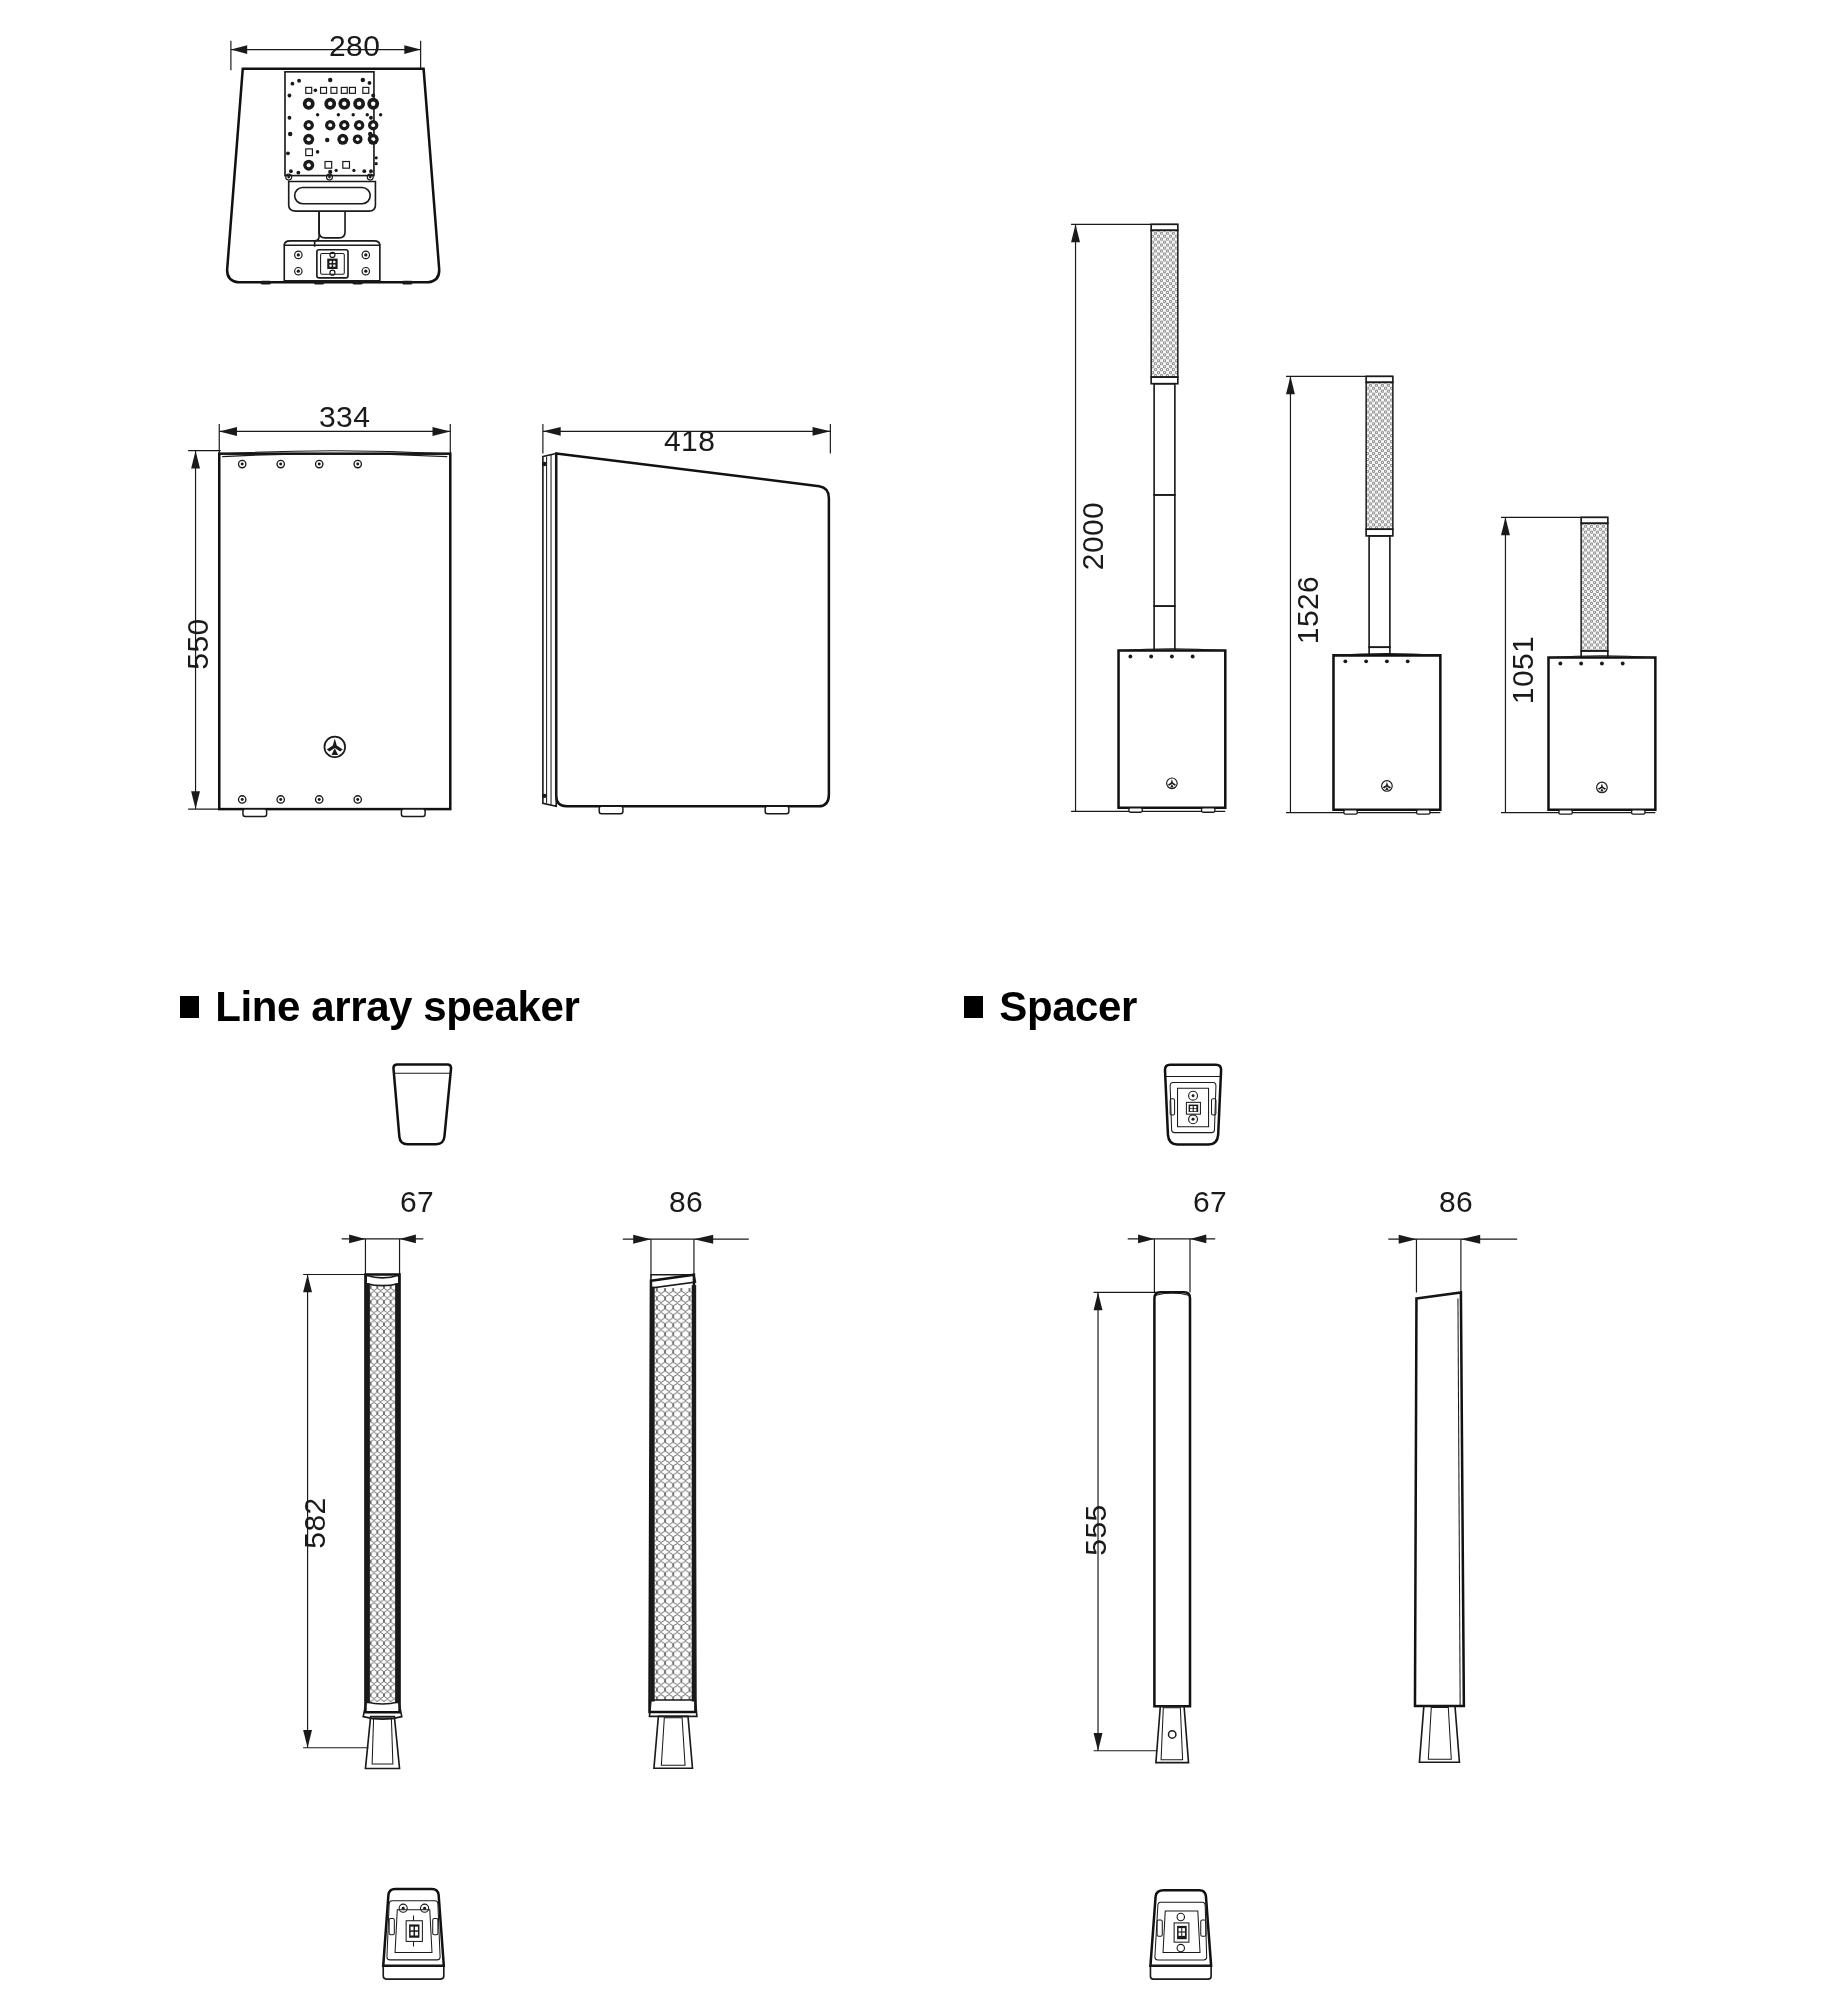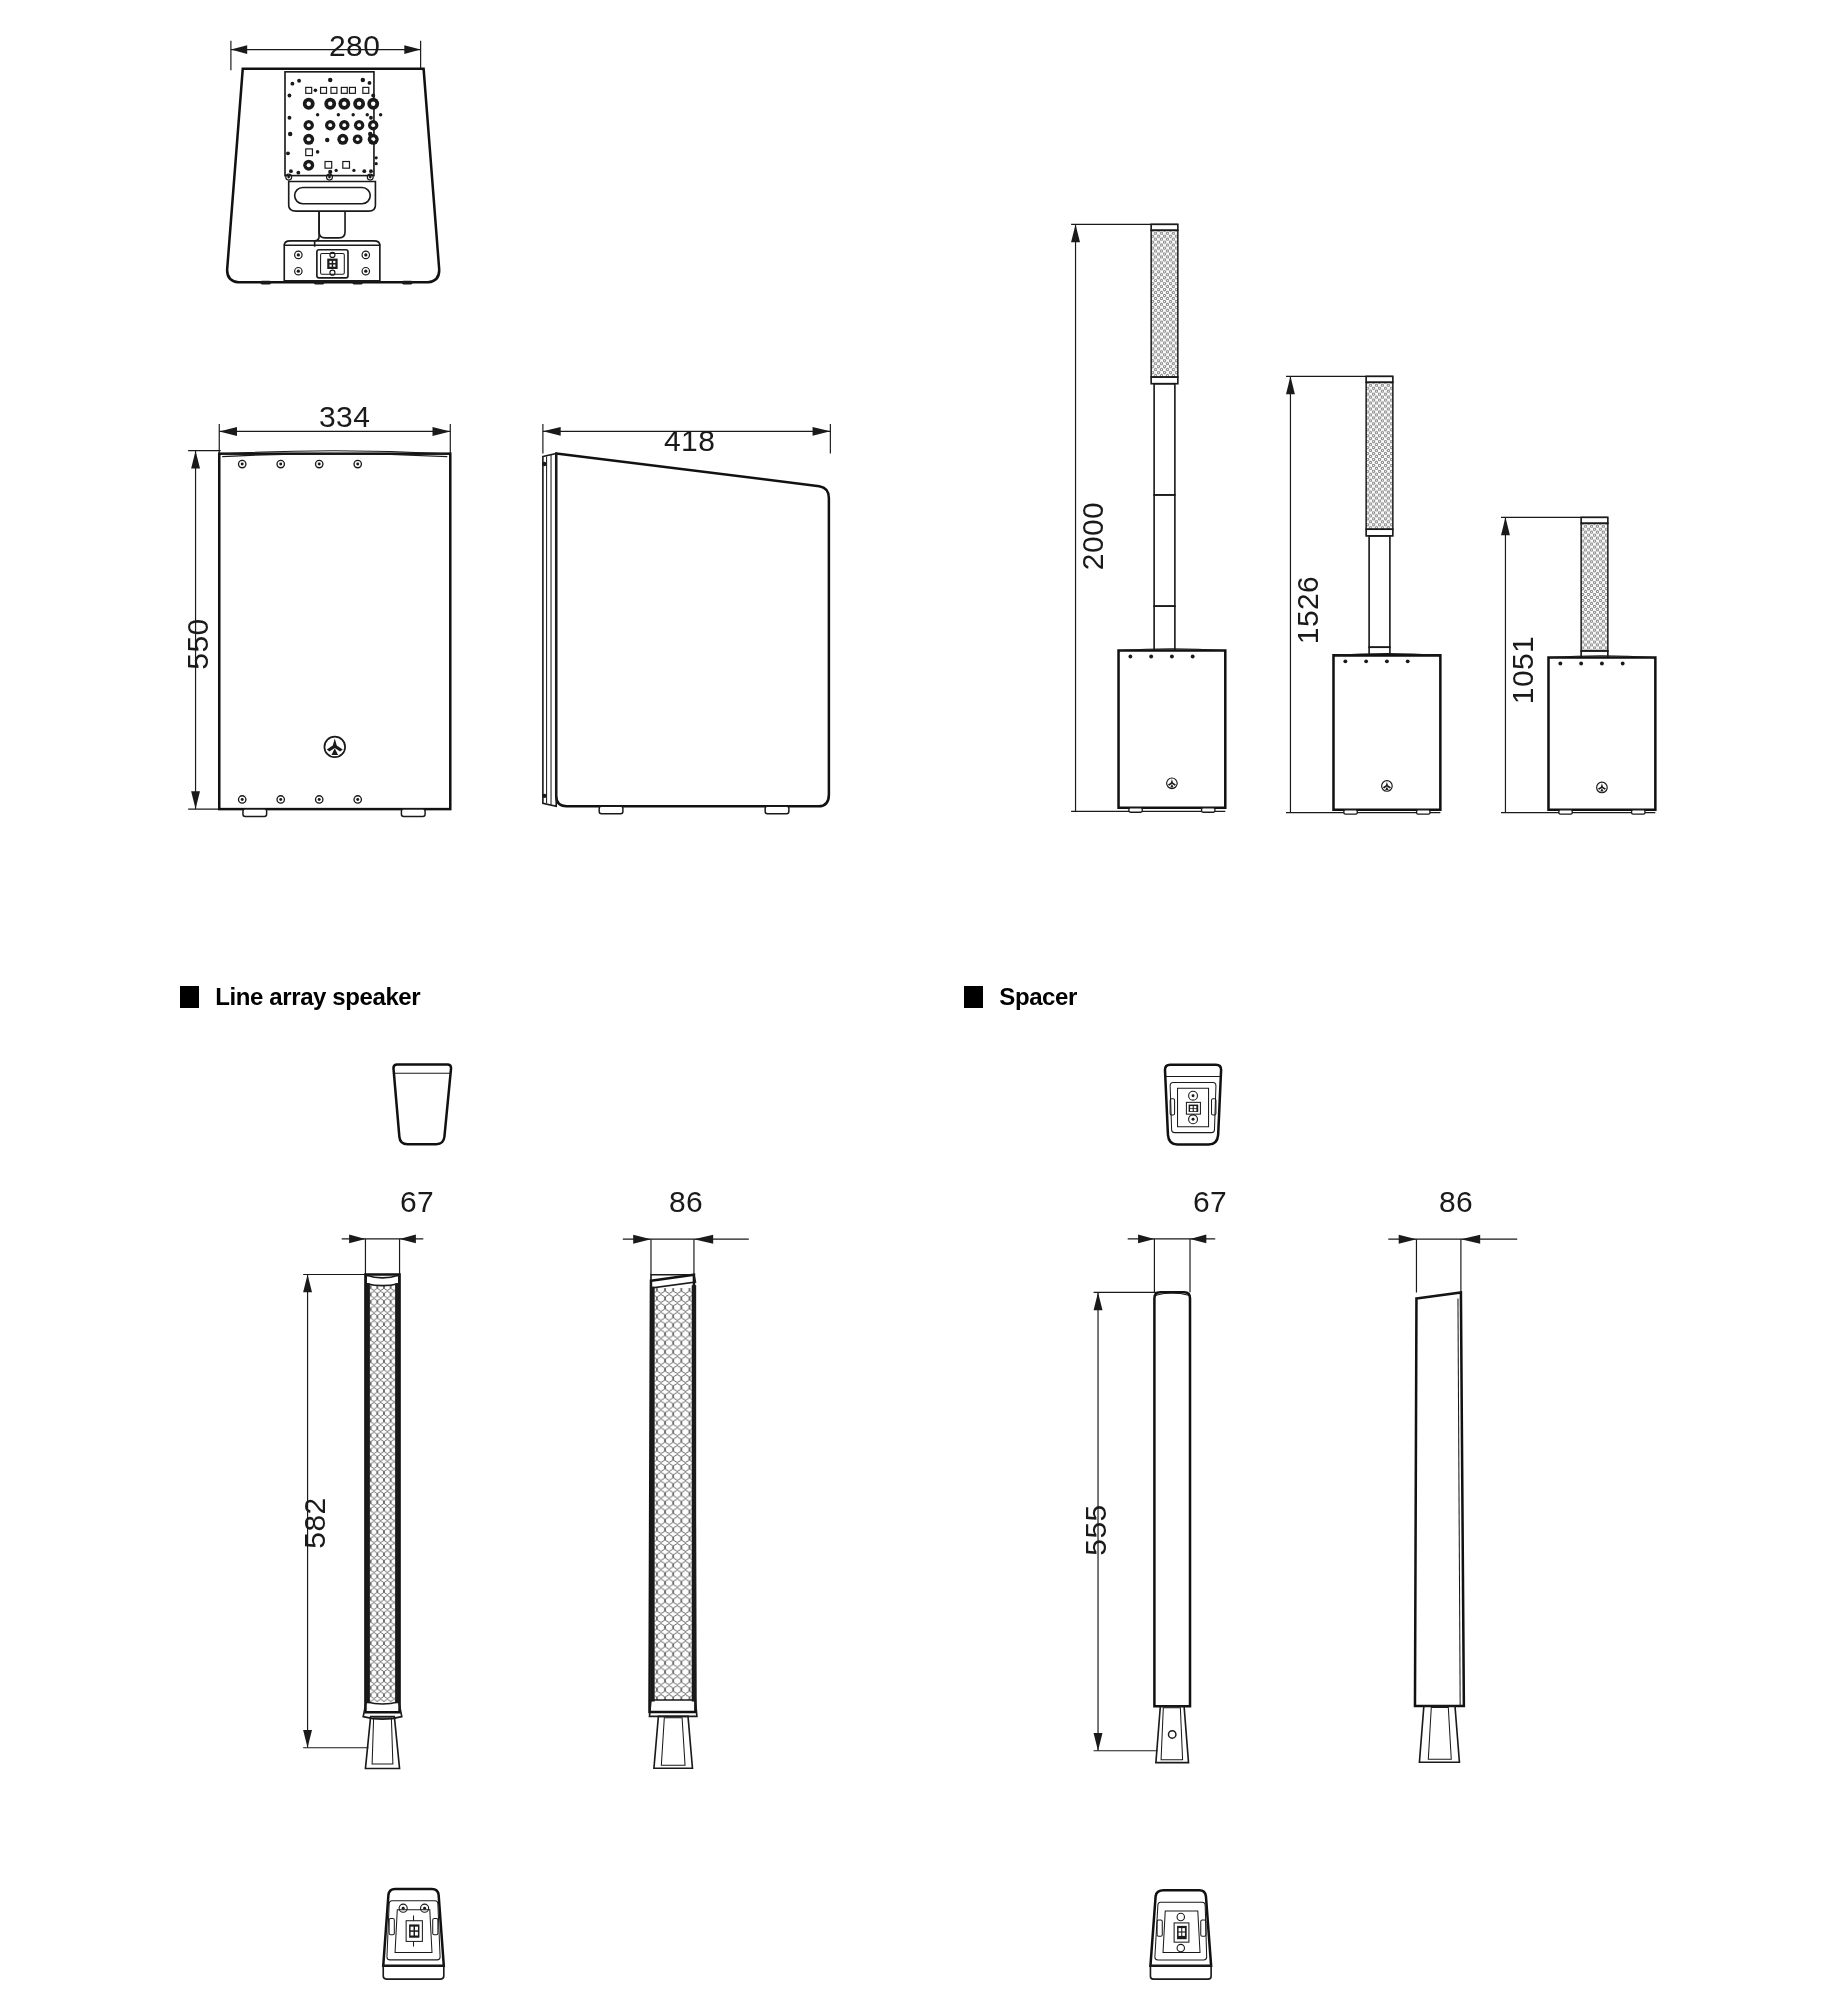--- a/index.html
+++ b/index.html
@@ -40,21 +40,21 @@
     align-items: center;
     gap: 16.3px;
   }
   .section-bullet {
     width: 19px; height: 22px;
     background: #000;
     display: inline-block;
   }
   .section-label {
     font-family: "Liberation Sans", sans-serif;
-    font-size: 24px;
+    font-size: 42px;
     font-weight: bold;
     color: #000;
     letter-spacing: -0.4px;
   }
 
   svg { display: block; overflow: visible; }
   .ln  { stroke:#1a1a1a; fill:none; stroke-width:2.2; }
   .ln-thin { stroke:#1a1a1a; fill:none; stroke-width:1.4; }
   .ln-thick{ stroke:#111; fill:none; stroke-width:3.4; }
   .dimln { stroke:#1a1a1a; fill:none; stroke-width:1.6; }

